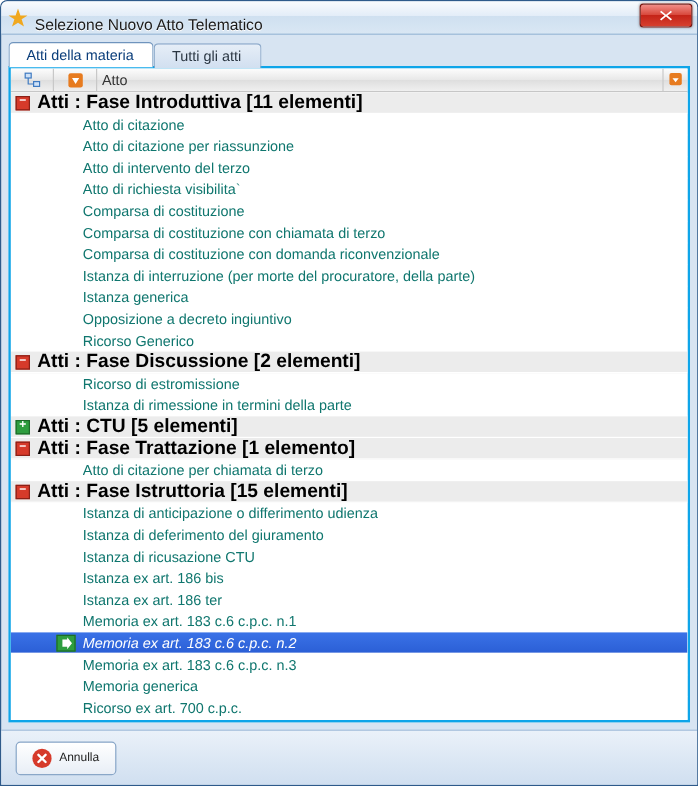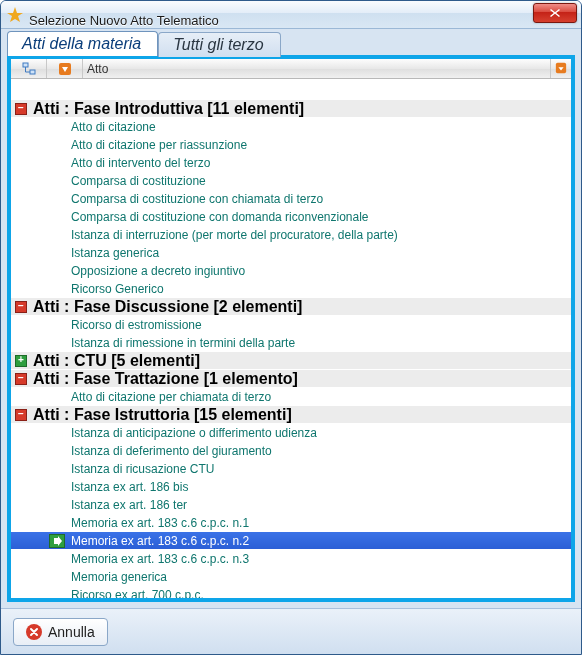--- a/index.html
+++ b/index.html
@@ -45,44 +45,42 @@
   .tab {
     padding: 3px 16px 3px 14px;
     border: 1px solid #8aa7c8;
     border-bottom: none;
     border-radius: 4px 4px 0 0;
     background: linear-gradient(to bottom, #fefefe, #e2ecf7);
     color: #1b4c8a;
     position: relative;
     top: 1px;
     margin-right: 0;
-    font-size: 16px;
-    font-style: italic;
+    font-size: 12px;
   }
   .tab.active {
     background: #ffffff;
     border-color: #6f94bd;
     z-index: 2;
     font-weight: normal;
     color: #0a3d7a;
   }
   .tab.inactive {
     background: linear-gradient(to bottom, #e6eef7, #d1dff0);
     color: #2a3642;
     top: 2px;
   }
   .content-frame {
     flex: 1;
     margin: 0 6px 6px 6px;
     background: #fff;
-    border: 4px solid #0ea5e9;
+    border: 2px solid #0ea5e9;
     display: flex;
     flex-direction: column;
     overflow: hidden;
-    gap: 21px;
   }
   .grid-header {
     height: 20px;
     background: linear-gradient(to bottom, #fdfdfd, #e8e8e8 50%, #dedede 51%, #f0f0f0);
     border-bottom: 1px solid #b8b8b8;
     display: flex;
     align-items: stretch;
   }
   .gh-cell {
     border-right: 1px solid #c8c8c8;
@@ -129,20 +127,21 @@
     align-items: center;
     height: 18px;
     padding-left: 4px;
     border-bottom: 1px solid #fff;
   }
   .item-row .ind { width: 56px; display:flex; justify-content:flex-end; padding-right:6px; }
   .item-row .label { flex: 1; color: #0f766e; white-space: nowrap; overflow:hidden; text-overflow: ellipsis; }
   .item-row.selected {
     background: linear-gradient(to bottom,#3a72e7,#2b5fd6);
     color: #fff;
+    font-style: italic;
   }
   .item-row.selected .label { color: #fff; }
   .arrow-ind {
     width: 16px; height:14px;
     background:#2e9e3f;
     display:inline-flex; align-items:center; justify-content:center;
     border:1px solid #1d6b29;
   }
   .arrow-ind svg { width:10px; height:10px; }
 
@@ -158,21 +157,21 @@
   .btn {
     min-width: 84px;
     height: 28px;
     background: linear-gradient(to bottom, #ffffff, #e8eef6);
     border: 1px solid #8aa7c8;
     border-radius: 4px;
     display: inline-flex; align-items: center; justify-content: center;
     gap: 6px;
     padding: 0 12px;
     color: #222;
-    font-size: 14px;
+    font-size: 10px;
     box-shadow: 0 1px 0 #fff inset;
   }
   .btn .bicon { width:16px; height:16px; display:inline-flex; align-items:center; justify-content:center; border-radius:50%; }
   .btn .bicon.cancel { background:#d63a2a; }
   .btn .bicon.ok { background:#4fb24a; }
   .btn .bicon svg { width:10px; height:10px; }
 </style>
 </head>
 <body>
 
@@ -189,21 +188,21 @@
     <span class="title">Selezione Nuovo Atto Telematico</span>
     <div class="close-btn">
       <svg viewBox="0 0 12 10">
           <path d="M2 1 L6 4.2 L10 1 L11 2 L7.2 5 L11 8 L10 9 L6 5.8 L2 9 L1 8 L4.8 5 L1 2 Z" fill="#fff"></path>
         </svg>
     </div>
   </div>
 
   <div class="tabs-row">
     <div class="tab active">Atti della materia</div>
-    <div class="tab inactive">Tutti gli terzo</div>
+    <div class="tab inactive">Tutti gli atti</div>
   </div>
 
   <div class="content-frame">
     <div class="grid-header">
       <div class="gh-cell col1">
         <span class="gh-icon">
           <svg viewBox="0 0 14 14">
               <rect x="1" y="1" width="5" height="4" fill="#cfe2f7" stroke="#3f7ac1"></rect>
               <rect x="8" y="8" width="5" height="4" fill="#cfe2f7" stroke="#3f7ac1"></rect>
               <path d="M3.5 5 V10 H8" fill="none" stroke="#3f7ac1"></path>
@@ -245,20 +244,24 @@
         <div class="item-row">
           <span class="ind"></span>
           <span class="label">Atto di citazione per riassunzione</span>
         </div>
         <div class="item-row">
           <span class="ind"></span>
           <span class="label">Atto di intervento del terzo</span>
         </div>
         <div class="item-row">
           <span class="ind"></span>
+          <span class="label">Atto di richiesta visibilita`</span>
+        </div>
+        <div class="item-row">
+          <span class="ind"></span>
           <span class="label">Comparsa di costituzione</span>
         </div>
         <div class="item-row">
           <span class="ind"></span>
           <span class="label">Comparsa di costituzione con chiamata di terzo</span>
         </div>
         <div class="item-row">
           <span class="ind"></span>
           <span class="label">Comparsa di costituzione con domanda riconvenzionale</span>
         </div>

